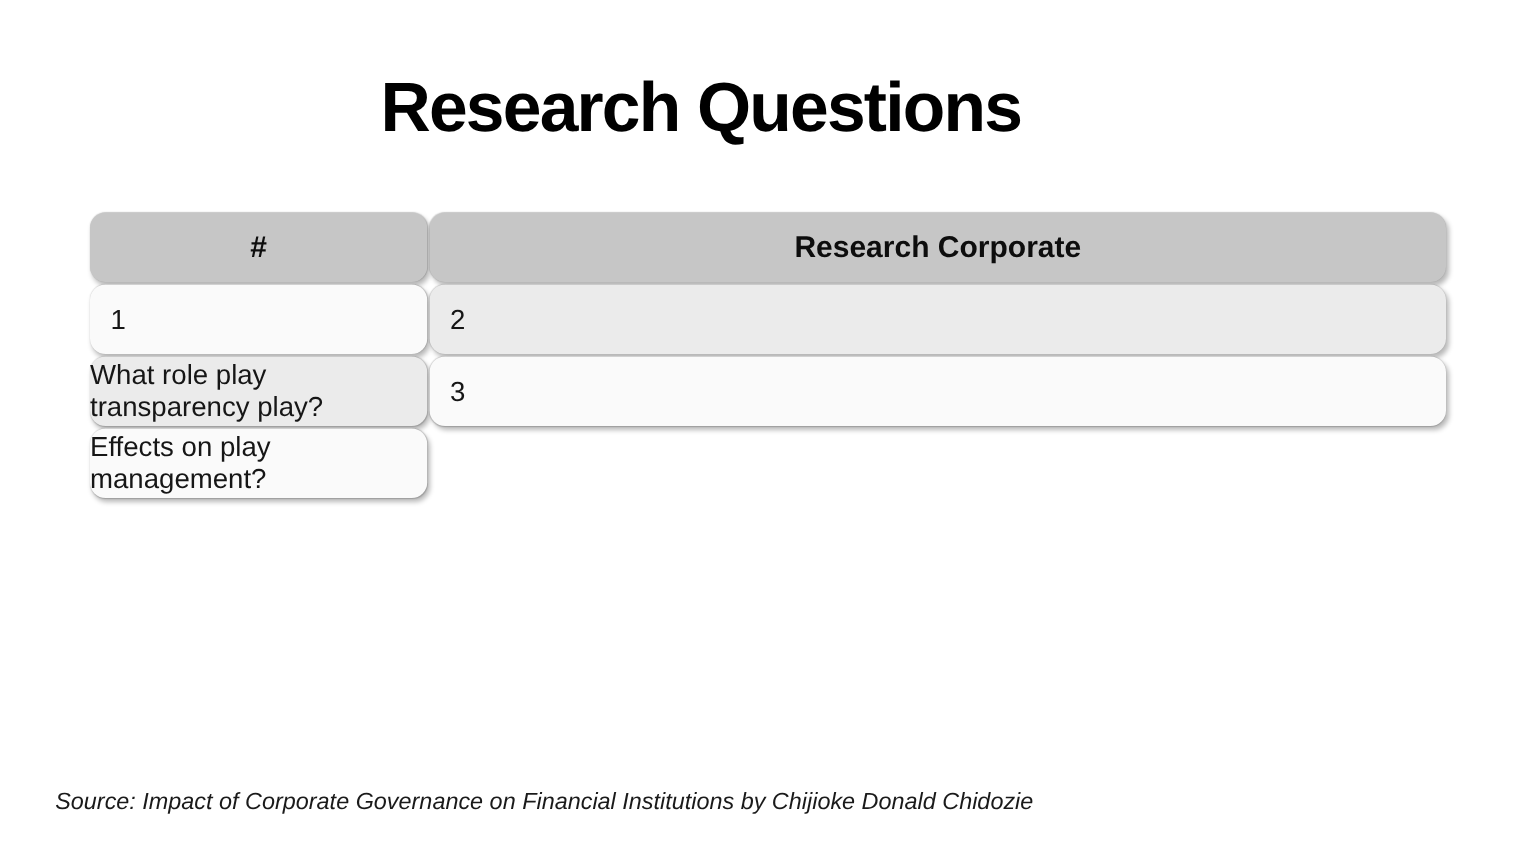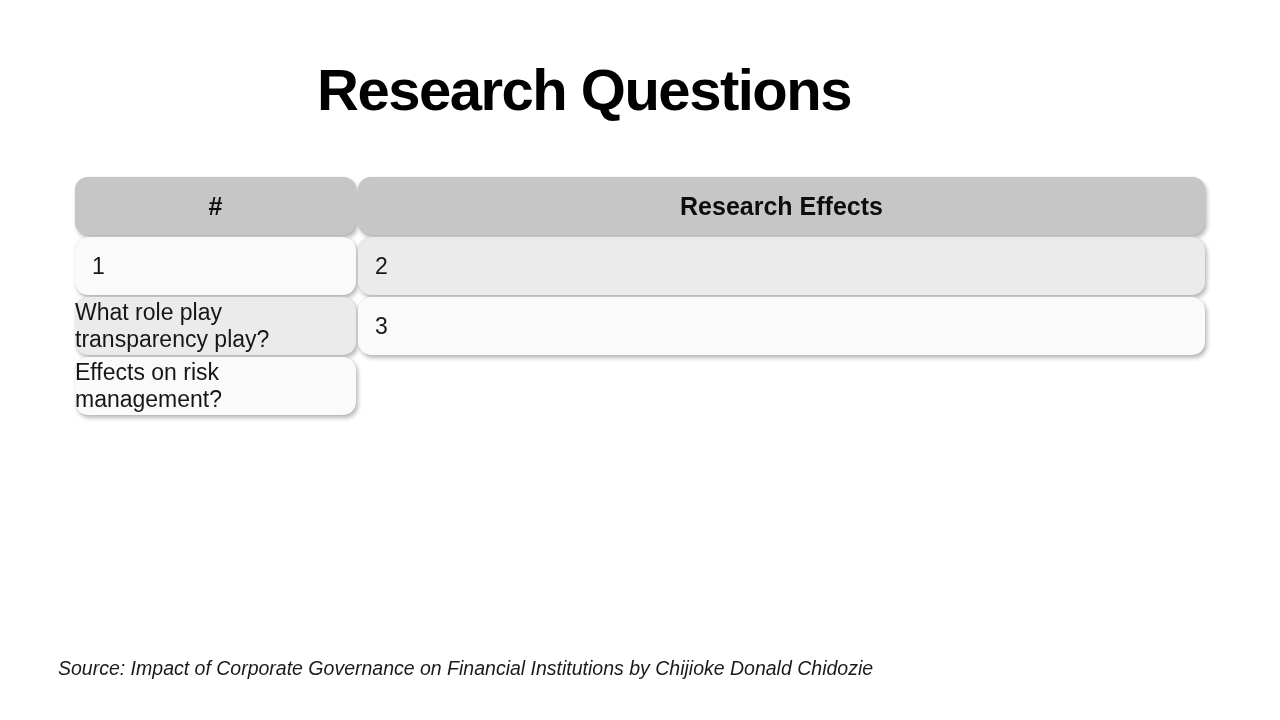--- a/index.html
+++ b/index.html
@@ -59,43 +59,43 @@
     font-size: 23px;
   }
   .cell.question {
     justify-content: center;
     font-size: 23px;
   }
   .cell.odd  { background: var(--row-odd-bg); }
   .cell.even { background: var(--row-even-bg); }
   .source {
     position: absolute;
-    left: 58px; top: 657px;
+    left: 46px; top: 657px;
     font-size: 19.5px;
     font-style: italic;
     color: #1a1a1a;
   }
 </style>
 </head>
 <body>
 
 <div class="slide">
 
   <h1 class="title">Research Questions</h1>
 
   <div class="rq-table">
 
     <div class="cell header">#</div>
-    <div class="cell header">Research Effects</div>
+    <div class="cell header">Research Corporate</div>
 
     <div class="cell num odd">1</div>
 
     <div class="cell num even">2</div>
     <div class="cell question even">What role play transparency play?</div>
 
     <div class="cell num odd">3</div>
-    <div class="cell question odd">Effects on risk management?</div>
+    <div class="cell question odd">Effects on play management?</div>
 
   </div>
 
   <p class="source">Source: Impact of Corporate Governance on Financial Institutions by Chijioke Donald Chidozie</p>
 
 </div>
 
 </body></html>

